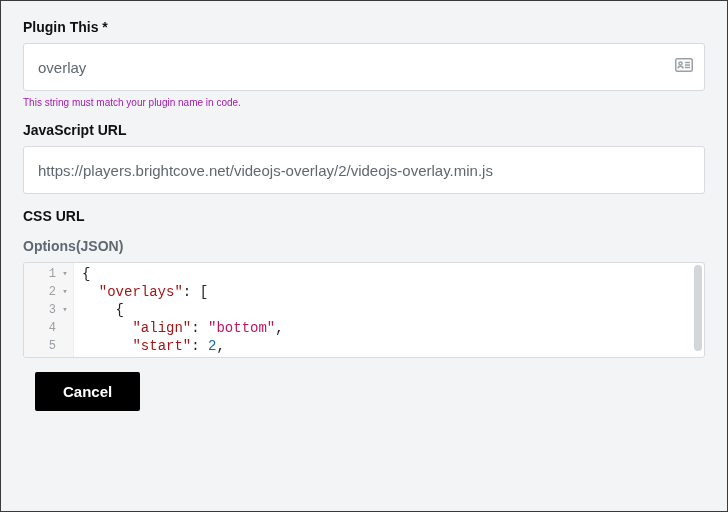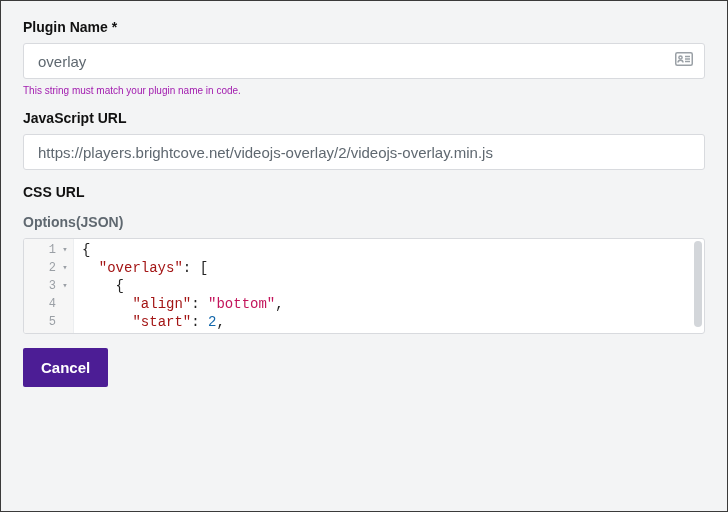--- a/index.html
+++ b/index.html
@@ -15,21 +15,21 @@
   .label {
     font-size: 14px;
     font-weight: 700;
     color: #111;
     margin-bottom: 8px;
     display: block;
   }
   .field-wrap { margin-bottom: 14px; }
   .text-input {
     width: 100%;
-    height: 36px;
+    height: 48px;
     border: 1px solid #d8dade;
     background: #fff;
     border-radius: 3px;
     padding: 0 44px 0 14px;
     font-size: 15px;
     color: #5f6870;
     font-family: inherit;
   }
   .input-holder { position: relative; }
   .input-icon {
@@ -98,36 +98,37 @@
     width: 8px; height: 86px;
     background: #d3d6da;
     border-radius: 4px;
   }
   .button-row {
     display: flex;
     gap: 10px;
     margin-top: 14px;
   }
   .btn {
-    background: #4c1d95;
+    background: #000000;
     color: #fff;
     border: none;
     font-size: 15px;
     font-weight: 700;
-    padding: 11px 18px;
+    padding: 11px 28px;
     border-radius: 2px;
     cursor: pointer;
     font-family: inherit;
+    margin-left: 12px;
   }
 </style>
 </head>
 <body>
 
 <div class="field-wrap">
-  <label class="label">Plugin Name *</label>
+  <label class="label">Plugin This *</label>
   <div class="input-holder">
     <input type="text" class="text-input" value="overlay" style="">
     <span class="input-icon">
       <svg width="18" height="14" viewBox="0 0 18 14" fill="none" stroke="currentColor" stroke-width="1.5">
         <rect x="0.75" y="0.75" width="16.5" height="12.5" rx="1.5"></rect>
         <circle cx="5.5" cy="5.5" r="1.6"></circle>
         <path d="M3 10.5c0-1.3 1.1-2.3 2.5-2.3s2.5 1 2.5 2.3"></path>
         <line x1="10" y1="4.5" x2="15" y2="4.5"></line>
         <line x1="10" y1="7" x2="15" y2="7"></line>
         <line x1="10" y1="9.5" x2="15" y2="9.5"></line>

